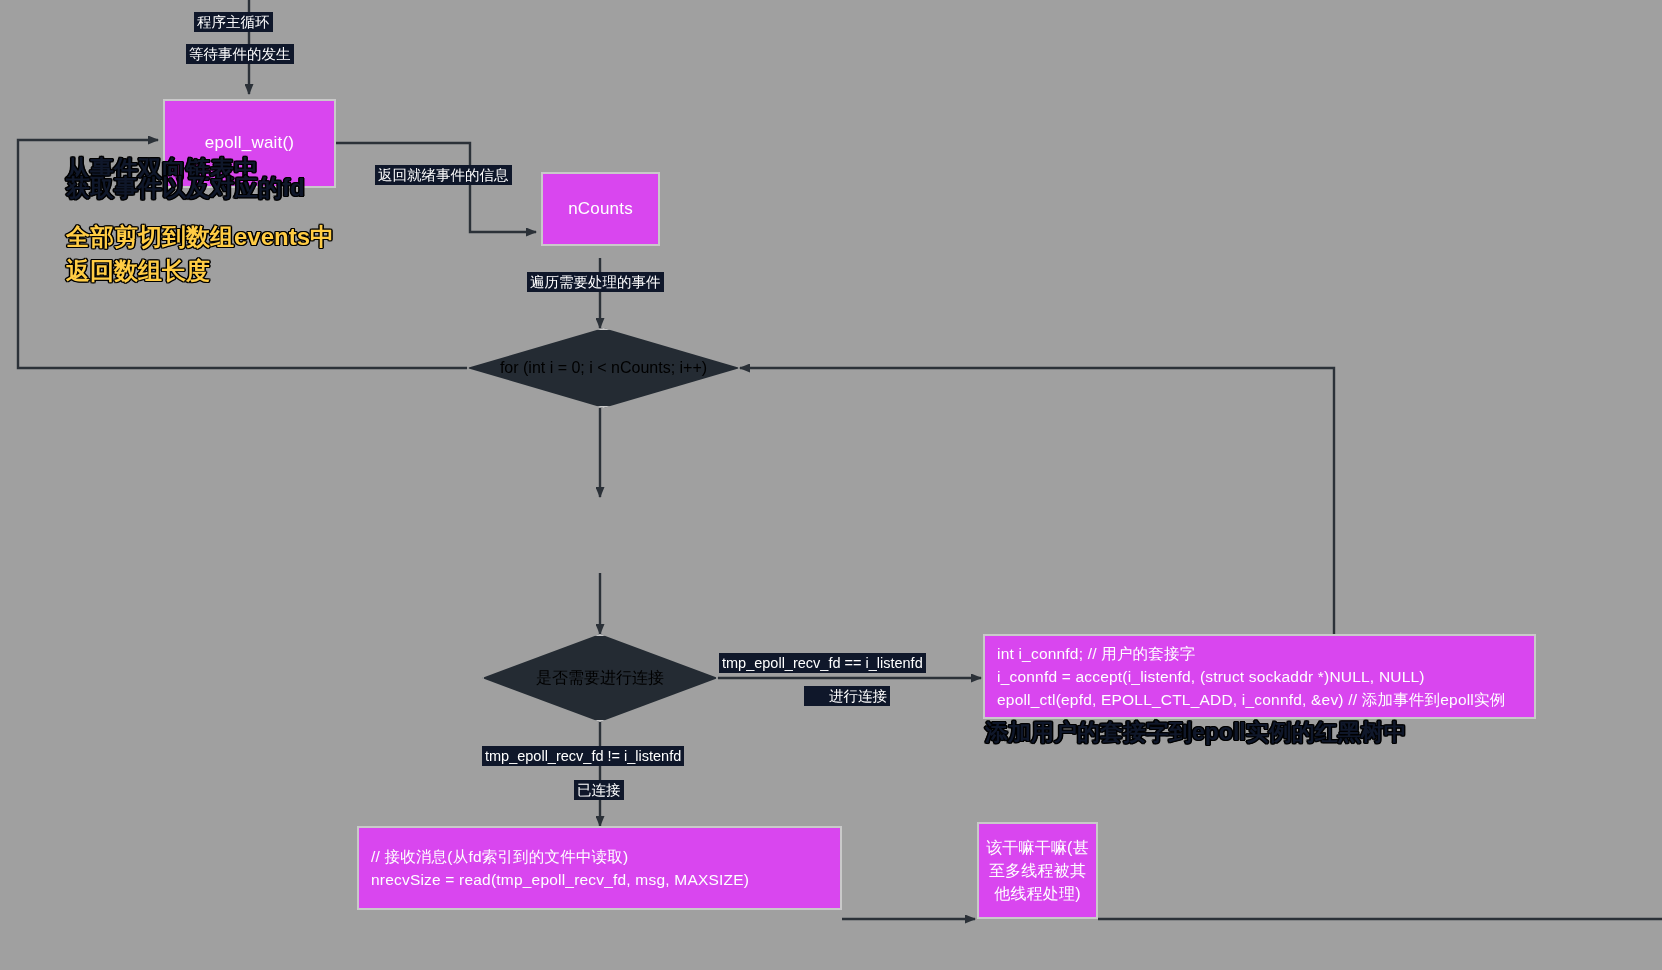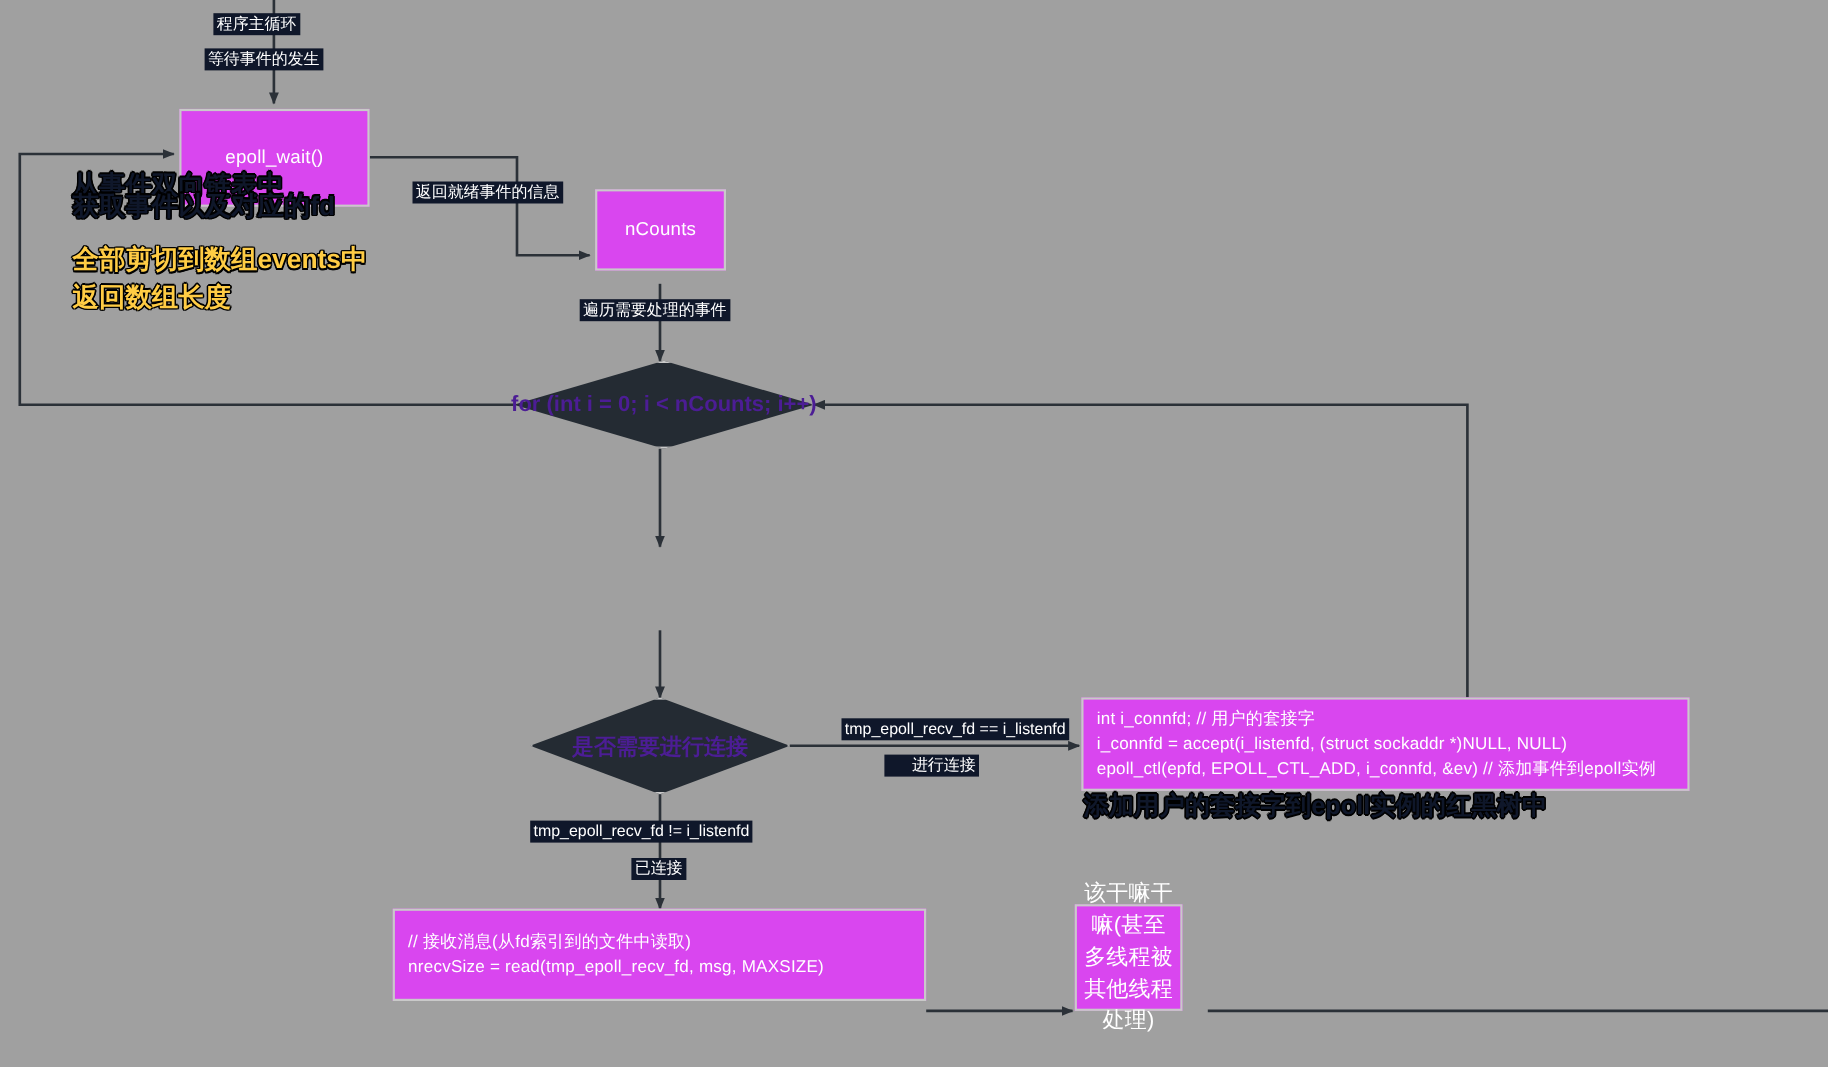--- a/index.html
+++ b/index.html
@@ -49,25 +49,24 @@
     border: 2px solid #c9c9c9;
     clip-path: polygon(50% 0%, 100% 50%, 50% 100%, 0% 50%);
     -webkit-clip-path: polygon(50% 0%, 100% 50%, 50% 100%, 0% 50%);
   }
   .diamond-label {
     position: absolute;
     inset: 0;
     display: flex;
     align-items: center;
     justify-content: center;
-    color: #4c1d95;
-    font-size: 20px;
+    color: #000000;
+    font-size: 16px;
     white-space: nowrap;
     z-index: 2;
-    font-weight: bold;
   }
   
   .edge-label {
     position: absolute;
     background: #0f172a;
     color: #ffffff;
     font-size: 14.5px;
     line-height: 1.25;
     padding: 1px 3px;
     white-space: nowrap;
@@ -131,21 +130,21 @@
       <path d="M842,919 L975,919" marker-end="url(#arrow)"></path>
 
       <path d="M1098,919 L1662,919"></path>
     </g>
   </svg>
 
   <div class="edge-label" style="left:194px; top:12px;">程序主循环</div>
   <div class="edge-label" style="left:186px; top:44px;">等待事件的发生</div>
   <div class="edge-label" style="left:375px; top:165px;">返回就绪事件的信息</div>
   <div class="edge-label" style="left:527px; top:272px;">遍历需要处理的事件</div>
-  <div class="edge-label" style="left:719px; top:653px;margin-left:46px;">tmp_epoll_recv_fd == i_listenfd</div>
+  <div class="edge-label" style="left:719px; top:653px;">tmp_epoll_recv_fd == i_listenfd</div>
   <div class="edge-label" style="left:804px; top:686px;padding-left:25px;">进行连接</div>
   <div class="edge-label" style="left:482px; top:746px;">tmp_epoll_recv_fd != i_listenfd</div>
   <div class="edge-label" style="left:574px; top:780px;">已连接</div>
 
   <div class="node" style="left:163px; top:99px; width:173px; height:89px;">epoll_wait()</div>
 
   <div class="node" style="left:541px; top:172px; width:119px; height:74px;">nCounts</div>
 
   <div class="diamond-wrap" style="left:467px; top:328px; width:273px; height:80px;">
     <div class="diamond-shape"></div>
@@ -162,21 +161,21 @@
     <span>int i_connfd; // 用户的套接字</span>
     <span>i_connfd = accept(i_listenfd, (struct sockaddr *)NULL, NULL)</span>
     <span>epoll_ctl(epfd, EPOLL_CTL_ADD, i_connfd, &amp;ev) // 添加事件到epoll实例</span>
   </div>
 
   <div class="node codeblock" style="left:357px; top:826px; width:485px; height:84px; flex-direction:column; align-items:flex-start; justify-content:center;">
     <span>// 接收消息(从fd索引到的文件中读取)</span>
     <span>nrecvSize = read(tmp_epoll_recv_fd, msg, MAXSIZE)</span>
   </div>
 
-  <div class="node" style="left:977px; top:822px; width:98px; height:97px; font-size:20px; padding:2px 6px;">该干嘛干嘛(甚至多线程被其他线程处理)</div>
+  <div class="node" style="left:977px; top:822px; width:121px; height:97px; font-size:16px; padding:2px 6px;">该干嘛干嘛(甚至多线程被其他线程处理)</div>
 
   <div class="annot red big" style="left:66px; top:153px;">从事件双向链表中</div>
   <div class="annot red big" style="left:66px; top:172px;">获取事件以及对应的fd</div>
   <div class="annot gold big" style="left:66px; top:221px;">全部剪切到数组events中</div>
   <div class="annot gold big" style="left:66px; top:255px;">返回数组长度</div>
 
   <div class="annot red" style="left:985px; top:717px; font-size:23px;">添加用户的套接字到epoll实例的红黑树中</div>
 
 </div>
 

